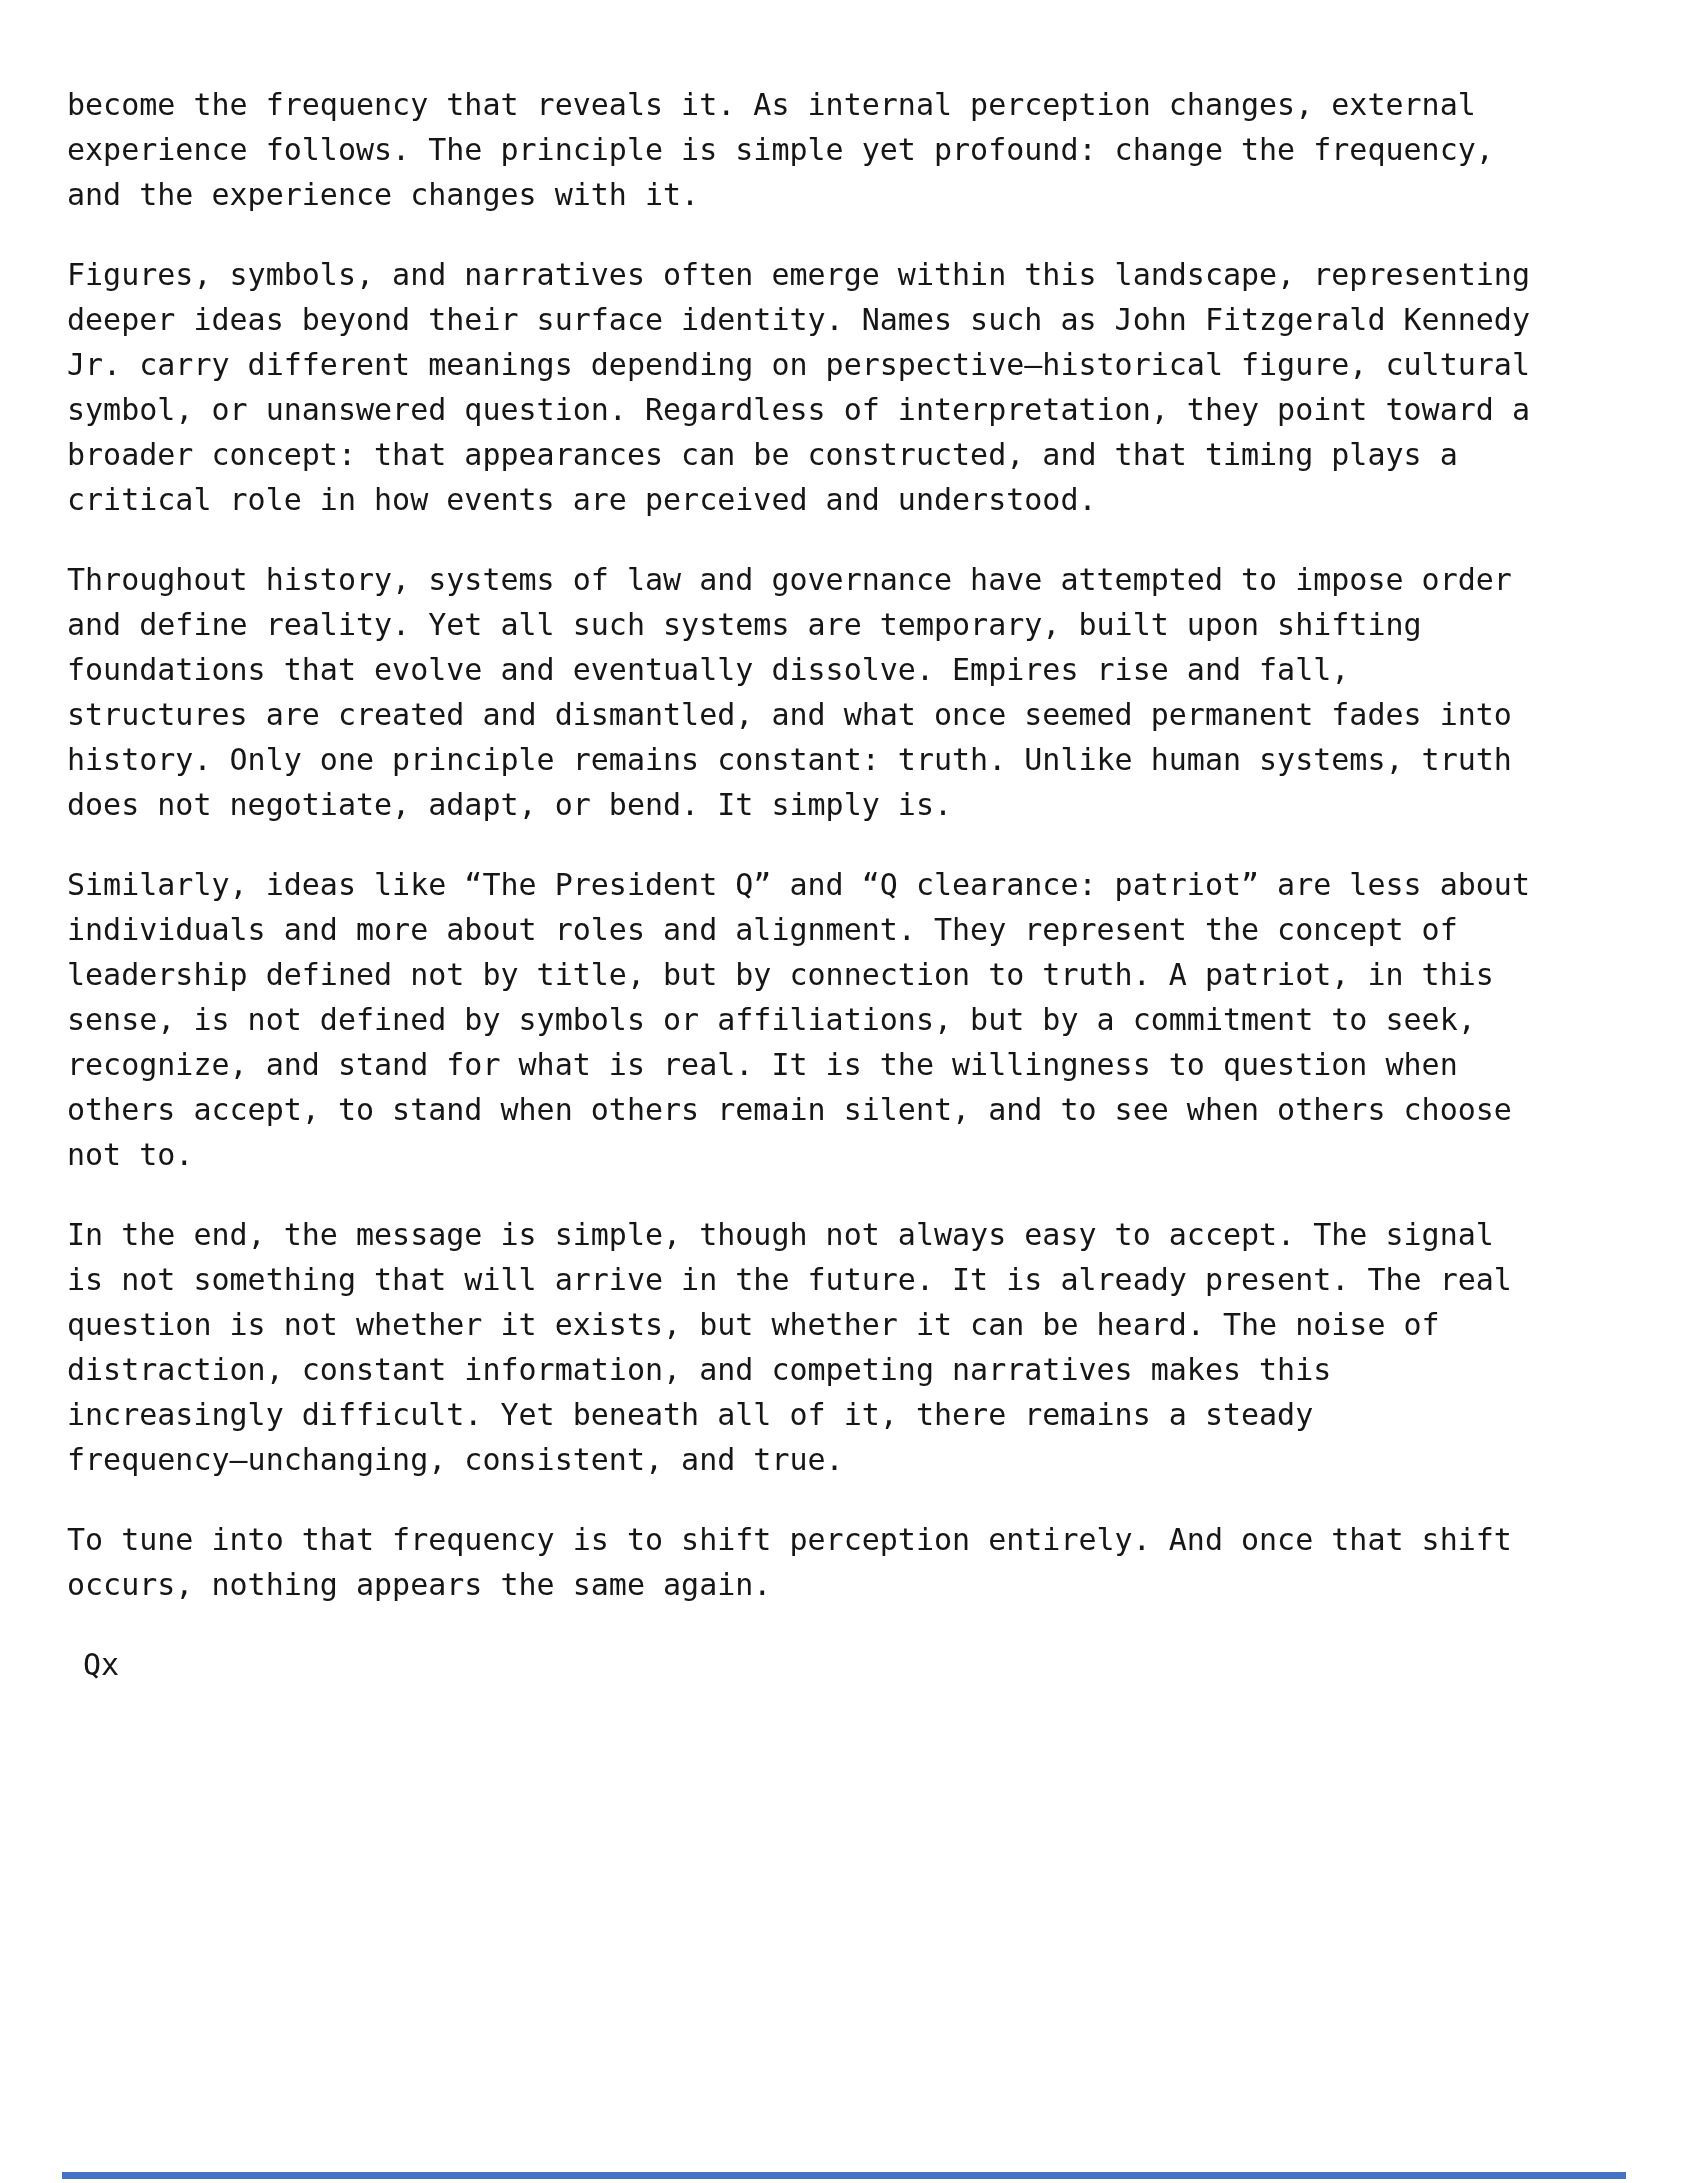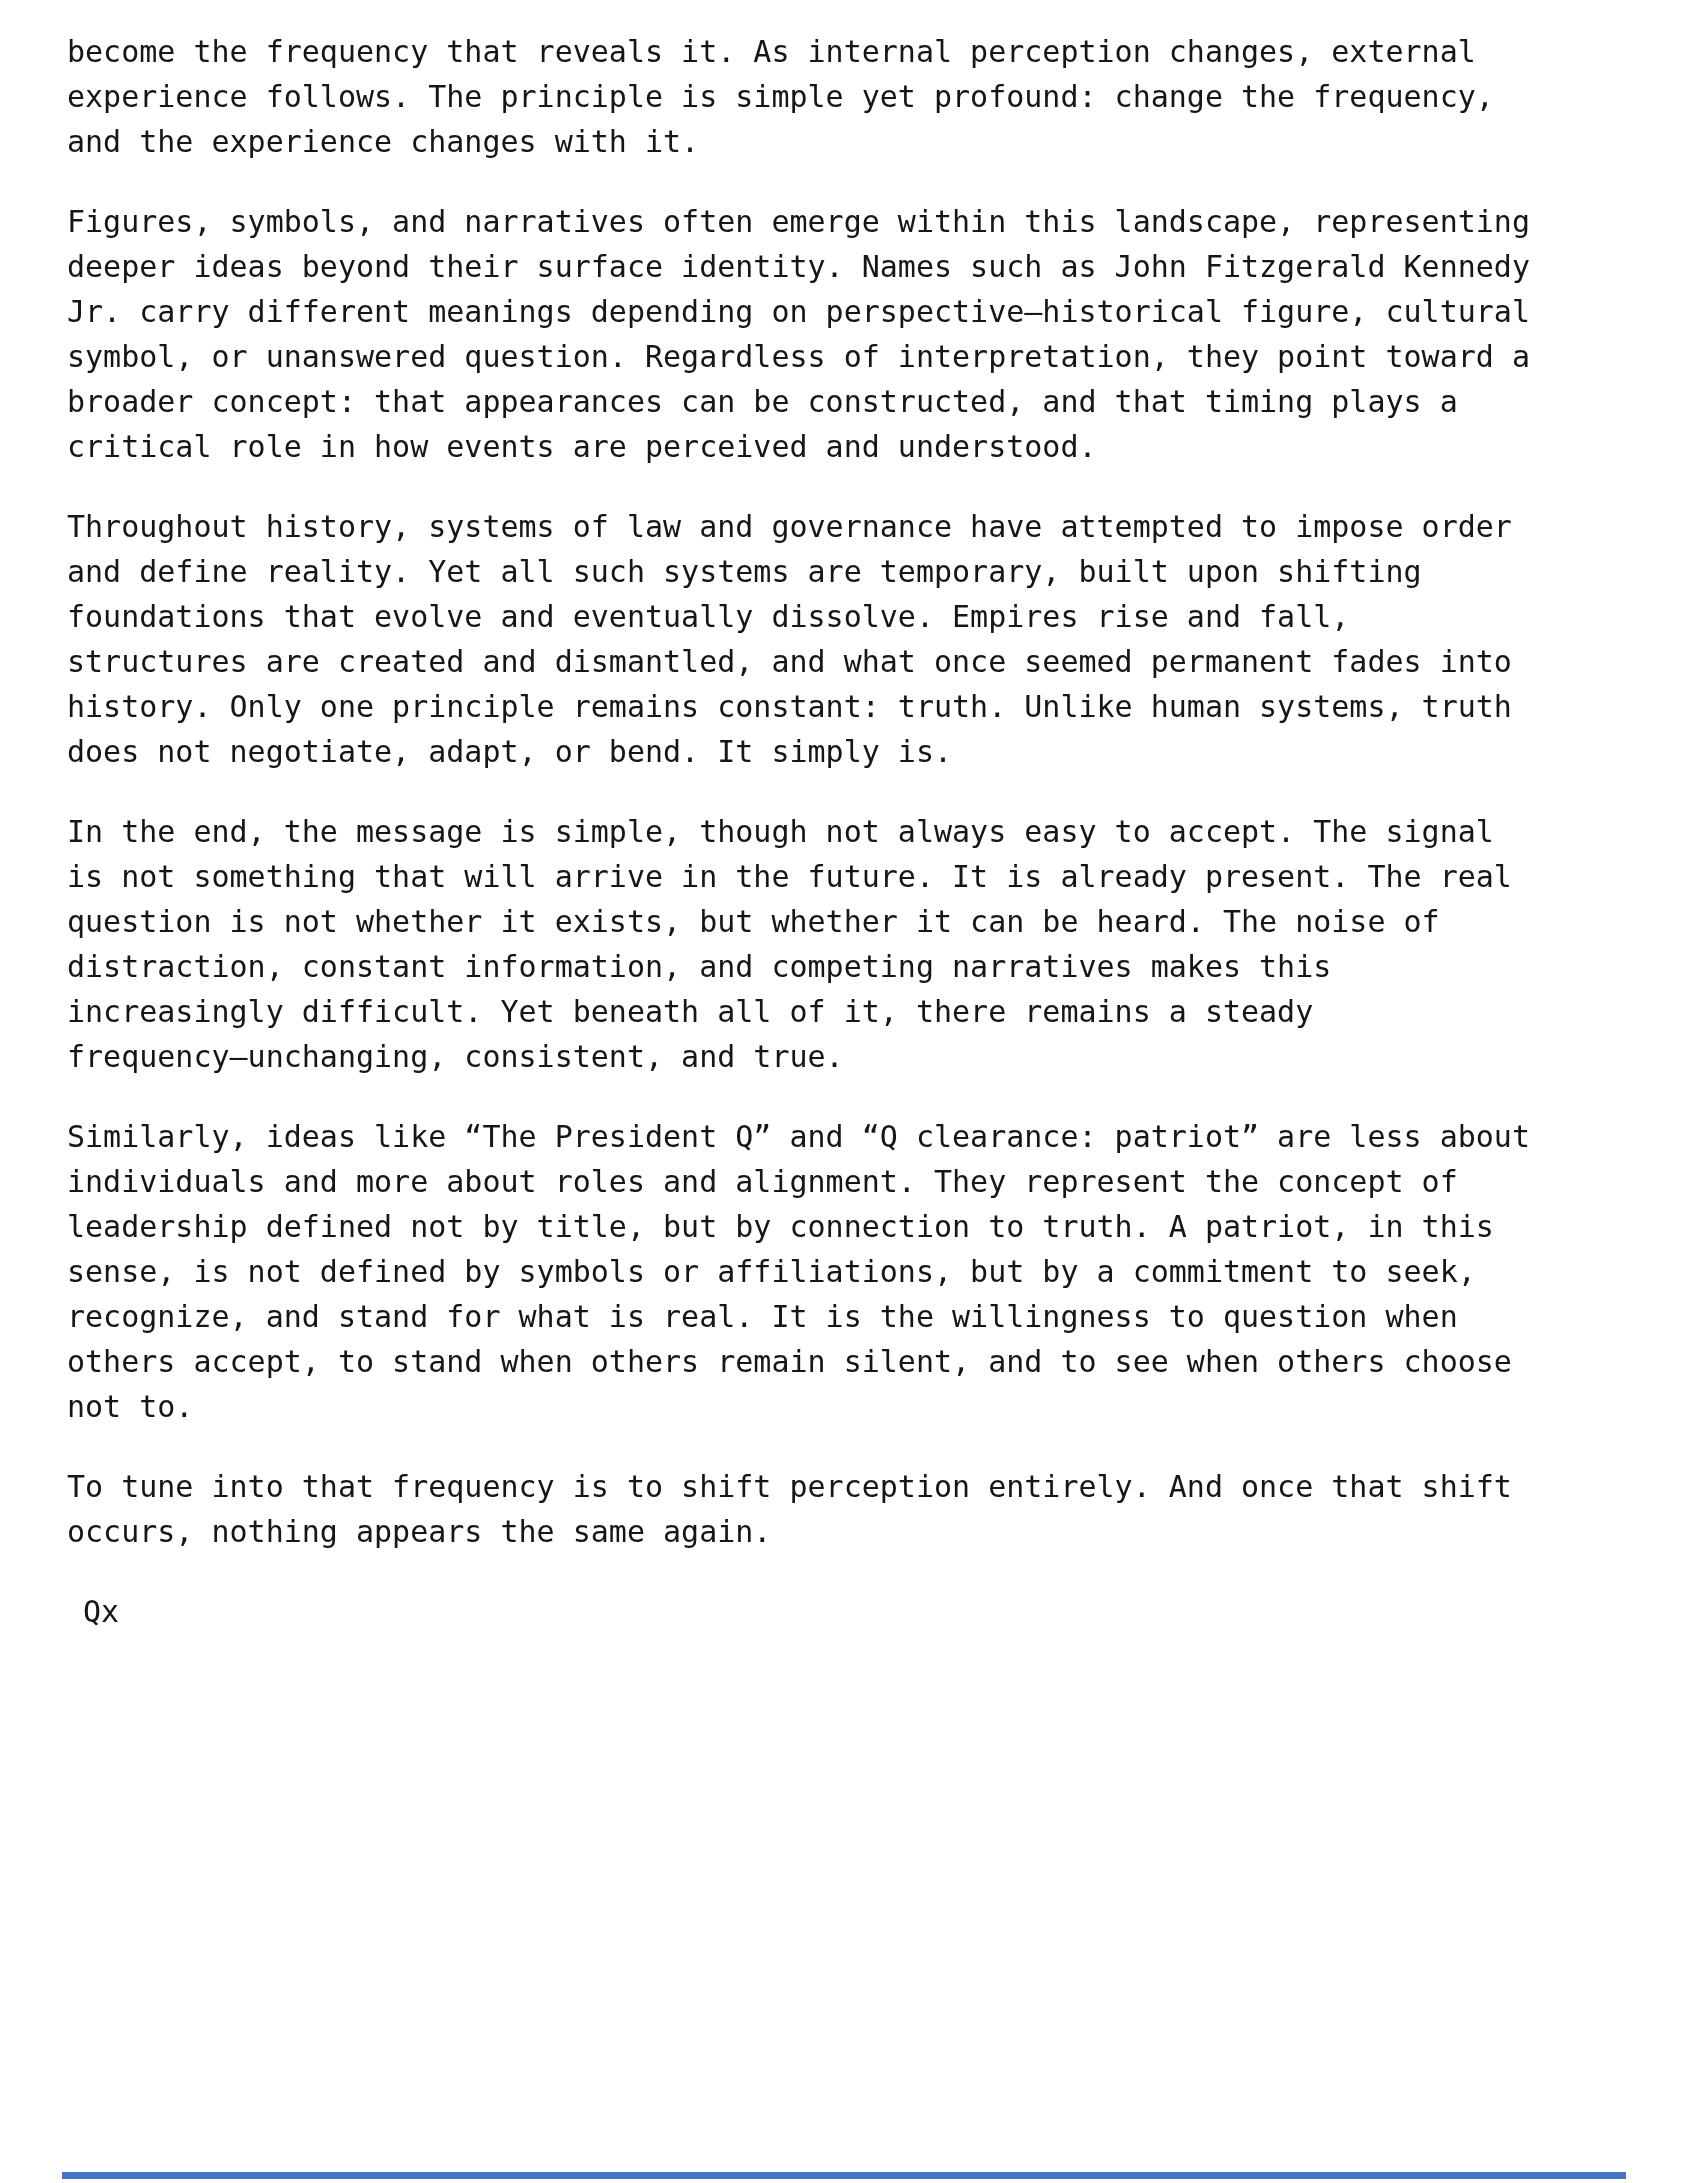--- a/index.html
+++ b/index.html
@@ -17,21 +17,21 @@
   .page {
     position: absolute;
     inset: 0;
     background: #ffffff;
   }
   .doc-content {
     position: absolute;
     left: 67px;
     top: 0;
     width: 1592px;
-    padding-top: 29px;
+    padding-top: 82px;
     color: #161616;
   }
   .doc-paragraph {
     margin: 0 0 35px 0;
     font-size: 30px;
     line-height: 45px;
     letter-spacing: 0px;
     white-space: pre-wrap;
     word-break: normal;
   }
@@ -63,32 +63,32 @@
 Jr. carry different meanings depending on perspective—historical figure, cultural
 symbol, or unanswered question. Regardless of interpretation, they point toward a
 broader concept: that appearances can be constructed, and that timing plays a
 critical role in how events are perceived and understood.</p>
     <p class="doc-paragraph">Throughout history, systems of law and governance have attempted to impose order
 and define reality. Yet all such systems are temporary, built upon shifting
 foundations that evolve and eventually dissolve. Empires rise and fall,
 structures are created and dismantled, and what once seemed permanent fades into
 history. Only one principle remains constant: truth. Unlike human systems, truth
 does not negotiate, adapt, or bend. It simply is.</p>
-    <p class="doc-paragraph">In the end, the message is simple, though not always easy to accept. The signal
-is not something that will arrive in the future. It is already present. The real
-question is not whether it exists, but whether it can be heard. The noise of
-distraction, constant information, and competing narratives makes this
-increasingly difficult. Yet beneath all of it, there remains a steady
-frequency—unchanging, consistent, and true.</p>
     <p class="doc-paragraph">Similarly, ideas like “The President Q” and “Q clearance: patriot” are less about
 individuals and more about roles and alignment. They represent the concept of
 leadership defined not by title, but by connection to truth. A patriot, in this
 sense, is not defined by symbols or affiliations, but by a commitment to seek,
 recognize, and stand for what is real. It is the willingness to question when
 others accept, to stand when others remain silent, and to see when others choose
 not to.</p>
+    <p class="doc-paragraph">In the end, the message is simple, though not always easy to accept. The signal
+is not something that will arrive in the future. It is already present. The real
+question is not whether it exists, but whether it can be heard. The noise of
+distraction, constant information, and competing narratives makes this
+increasingly difficult. Yet beneath all of it, there remains a steady
+frequency—unchanging, consistent, and true.</p>
     <p class="doc-paragraph">To tune into that frequency is to shift perception entirely. And once that shift
 occurs, nothing appears the same again.</p>
     <p class="doc-signature">Qx</p>
   </div>
   <div class="footer-accent-bar"></div>
 </div>
 
 
 </body></html>

